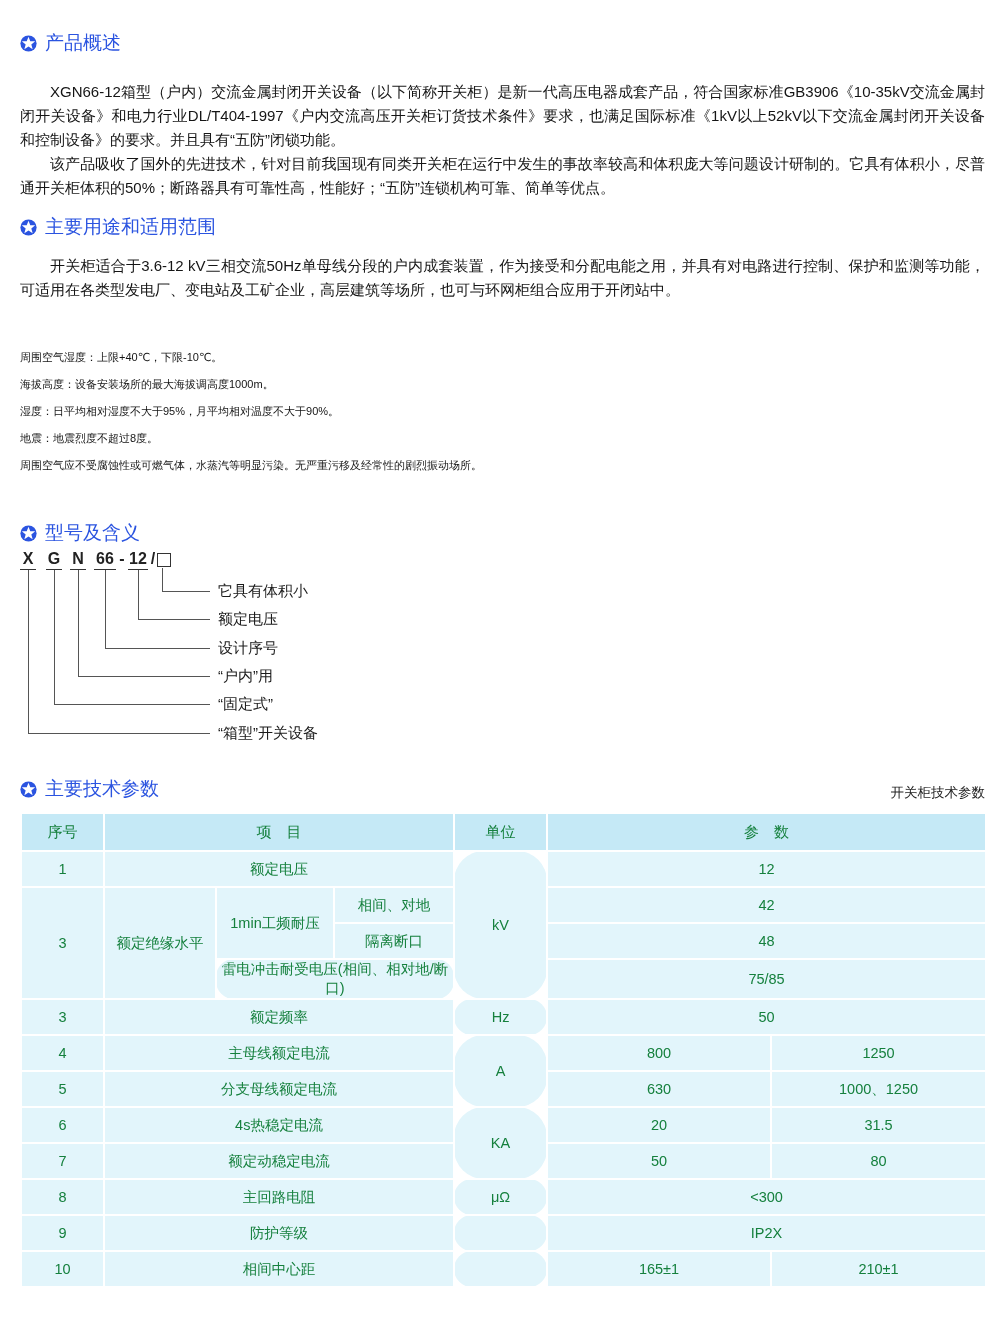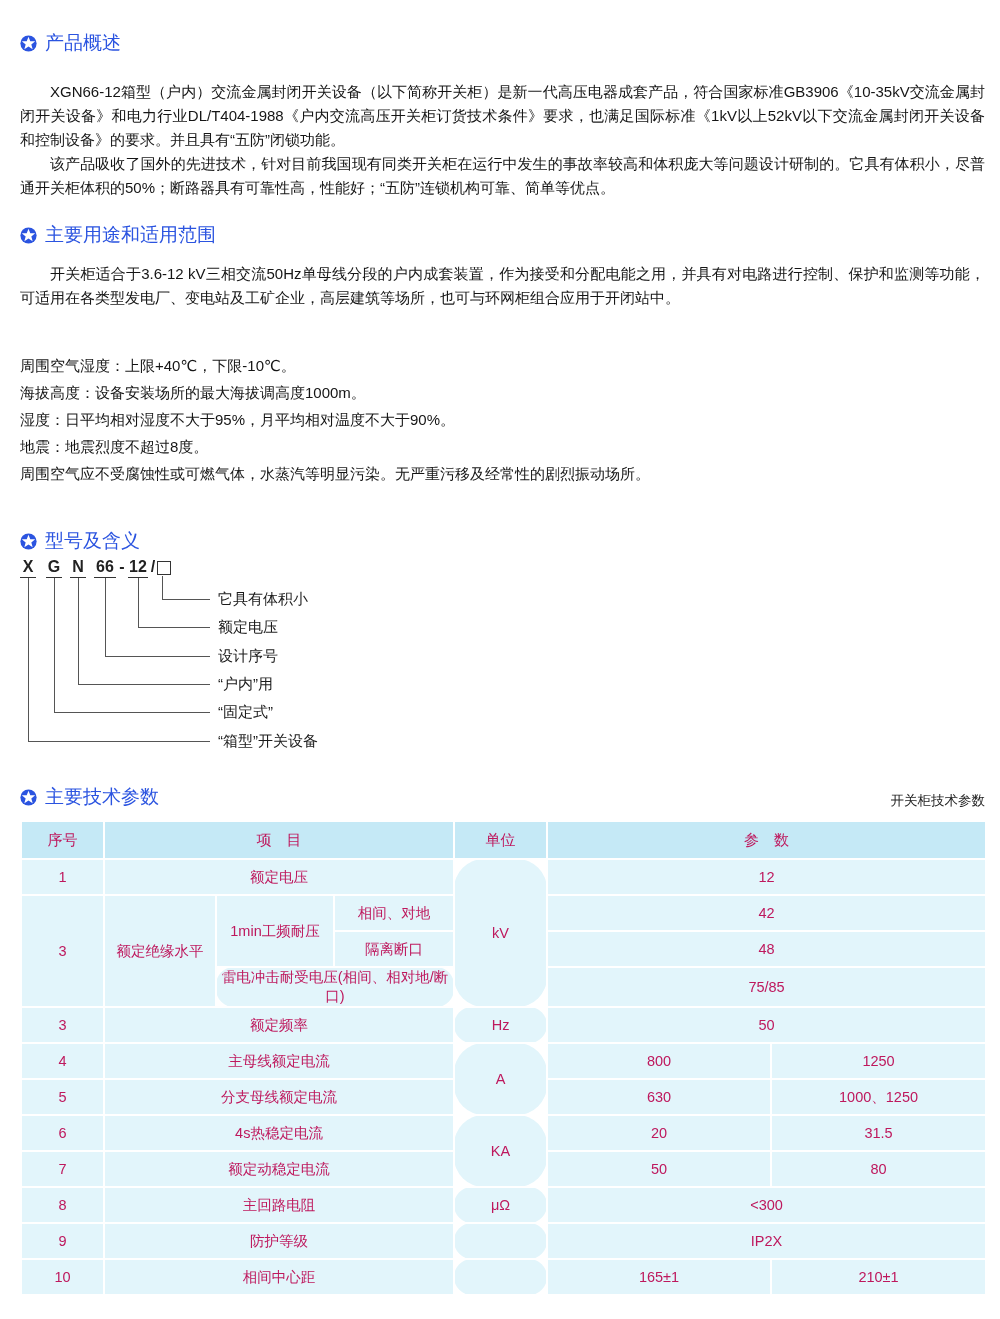--- a/index.html
+++ b/index.html
@@ -34,21 +34,21 @@
     text-align: justify;
     text-indent: 2em;
     color: #151515;
   }
   .sec-overview .para-block { margin-top: 24px; }
   .sec-usage { margin-top: 4px; }
   .sec-usage .para-block { margin-top: 14px; }
 
   .sec-env { margin-top: 42px; }
   .env-line {
-    font-size: 15px;
+    font-size: 11px;
     line-height: 27px;
     color: #151515;
   }
   .env-block { margin-top: 6px; }
 
   
   .sec-model { margin-top: 41px; }
   .model-diagram {
     position: relative;
     height: 202px;
@@ -106,21 +106,21 @@
     border-collapse: collapse;
     table-layout: fixed;
     width: 965px;
     margin-top: 10px;
   }
   table.params th, table.params td {
     border: 2px solid #ffffff;
     font-weight: normal;
     text-align: center;
     font-size: 14.5px;
-    color: #be185d;
+    color: #15803d;
     padding: 0;
     overflow: hidden;
   }
   table.params th {
     background: #c5e9f6;
     height: 36px;
     font-size: 15px;
   }
   table.params td {
     background: #e2f5fb;
@@ -144,27 +144,27 @@
     <h2 class="sec-heading">
       <span class="star-icon">
         <svg width="17" height="17" viewBox="0 0 18 18">
           <circle cx="9" cy="9" r="8.6" fill="#2b54e0"></circle>
           <polygon points="9,1.8 10.9,6.5 16.1,6.7 12.0,10.0 13.4,15.0 9,12.2 4.6,15.0 6.0,10.0 1.9,6.7 7.1,6.5" fill="#ffffff"></polygon>
         </svg>
       </span>
       <span>产品概述</span>
     </h2>
     <div class="para-block">
-      <p class="para">XGN66-12箱型（户内）交流金属封闭开关设备（以下简称开关柜）是新一代高压电器成套产品，符合国家标准GB3906《10-35kV交流金属封闭开关设备》和电力行业DL/T404-1988《户内交流高压开关柜订货技术条件》要求，也满足国际标准《1kV以上52kV以下交流金属封闭开关设备和控制设备》的要求。并且具有“五防”闭锁功能。</p>
+      <p class="para">XGN66-12箱型（户内）交流金属封闭开关设备（以下简称开关柜）是新一代高压电器成套产品，符合国家标准GB3906《10-35kV交流金属封闭开关设备》和电力行业DL/T404-1997《户内交流高压开关柜订货技术条件》要求，也满足国际标准《1kV以上52kV以下交流金属封闭开关设备和控制设备》的要求。并且具有“五防”闭锁功能。</p>
       <p class="para">该产品吸收了国外的先进技术，针对目前我国现有同类开关柜在运行中发生的事故率较高和体积庞大等问题设计研制的。它具有体积小，尽普通开关柜体积的50%；断路器具有可靠性高，性能好；“五防”连锁机构可靠、简单等优点。</p>
     </div>
   </div>
 
   <div class="section sec-usage">
-    <h2 class="sec-heading" style="margin-top:22px;">
+    <h2 class="sec-heading" style="margin-top:14px;">
       <span class="star-icon">
         <svg width="17" height="17" viewBox="0 0 18 18">
           <circle cx="9" cy="9" r="8.6" fill="#2b54e0"></circle>
           <polygon points="9,1.8 10.9,6.5 16.1,6.7 12.0,10.0 13.4,15.0 9,12.2 4.6,15.0 6.0,10.0 1.9,6.7 7.1,6.5" fill="#ffffff"></polygon>
         </svg>
       </span>
       <span>主要用途和适用范围</span>
     </h2>
     <div class="para-block">
       <p class="para">开关柜适合于3.6-12 kV三相交流50Hz单母线分段的户内成套装置，作为接受和分配电能之用，并具有对电路进行控制、保护和监测等功能，可适用在各类型发电厂、变电站及工矿企业，高层建筑等场所，也可与环网柜组合应用于开闭站中。</p>

